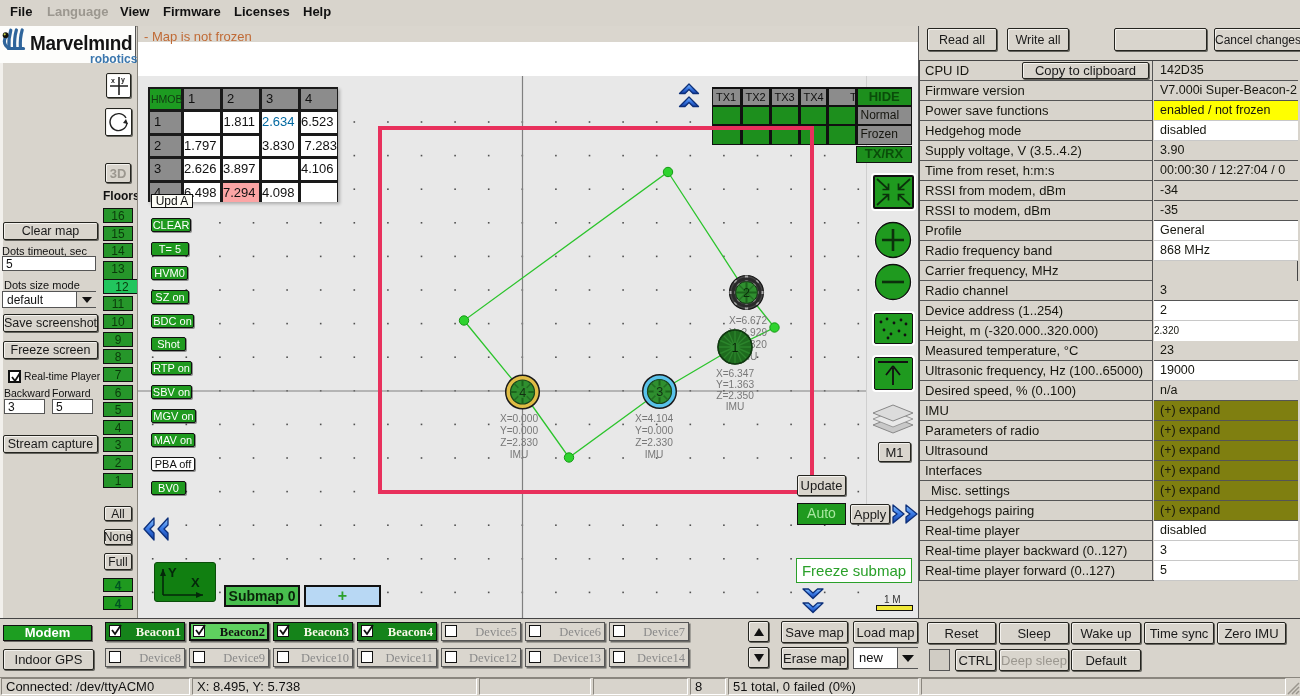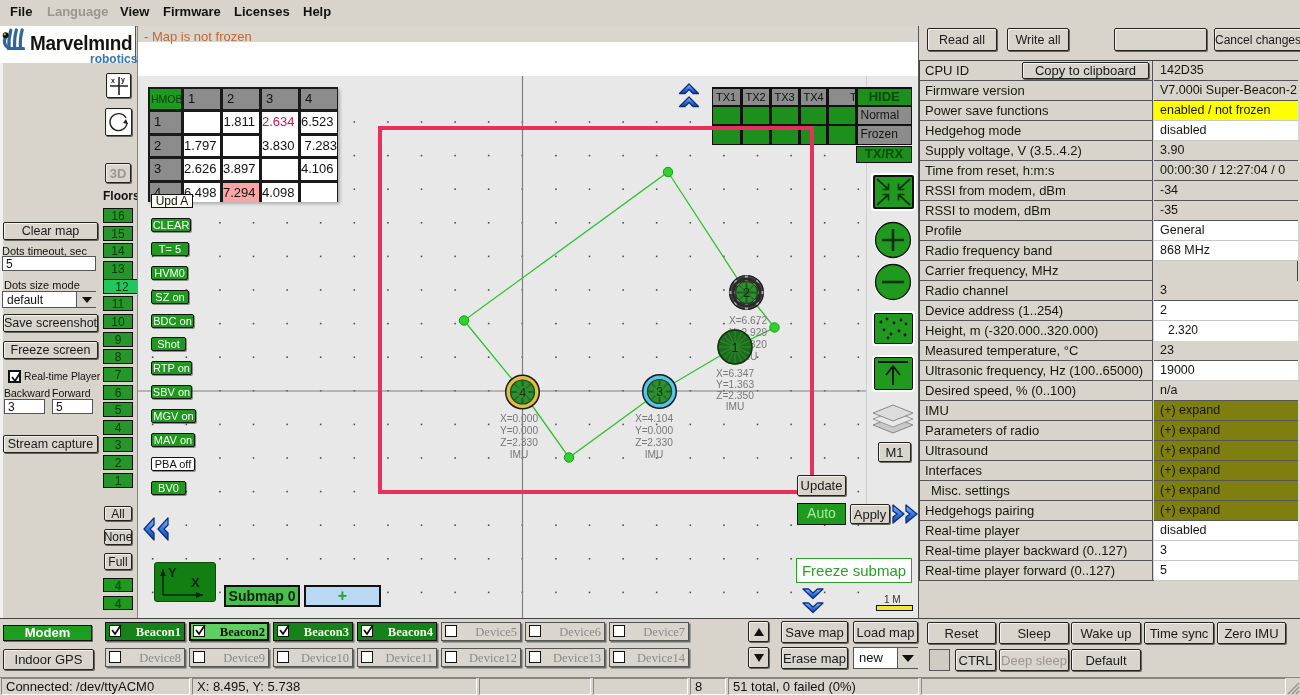--- a/index.html
+++ b/index.html
@@ -526,21 +526,21 @@
 
 <div class="abs" style="left:148px;top:87px;width:190px;height:115px;background:#1a1a1a;z-index:7;box-shadow:2px 2px 3px rgba(0,0,0,.25);"></div>
 <div class="cell" style="left:150px;top:89px;width:31px;height:20px;background:#1d9b21;color:#123a12;font-size:10.5px;text-align:left;padding-left:1px;line-height:20px;z-index:7;">HMOB</div>
 <div class="cell" style="left:184px;top:89px;width:36px;height:20px;background:#8c8c8c;color:#111;font-size:13px;text-align:left;padding-left:4px;line-height:20px;z-index:7;">1</div>
 <div class="cell" style="left:223px;top:89px;width:36px;height:20px;background:#8c8c8c;color:#111;font-size:13px;text-align:left;padding-left:4px;line-height:20px;z-index:7;">2</div>
 <div class="cell" style="left:262px;top:89px;width:36px;height:20px;background:#8c8c8c;color:#111;font-size:13px;text-align:left;padding-left:4px;line-height:20px;z-index:7;">3</div>
 <div class="cell" style="left:301px;top:89px;width:36px;height:20px;background:#8c8c8c;color:#111;font-size:13px;text-align:left;padding-left:4px;line-height:20px;z-index:7;">4</div>
 <div class="cell" style="left:150px;top:112px;width:31px;height:20.5px;background:#8c8c8c;color:#111;font-size:13px;text-align:left;padding-left:4px;line-height:20.5px;z-index:7;">1</div>
 <div class="cell" style="left:184px;top:112px;width:36px;height:20.5px;background:#fff;color:#111;font-size:13px;text-align:right;padding-right:4px;line-height:20.5px;z-index:7;"></div>
 <div class="cell" style="left:223px;top:112px;width:36px;height:20.5px;background:#fff;color:#111;font-size:13px;text-align:right;padding-right:4px;line-height:20.5px;z-index:7;">1.811</div>
-<div class="cell" style="left:262px;top:112px;width:36px;height:37px;background:#fff;color:#be185d;font-size:13px;text-align:right;padding-right:4px;line-height:20.5px;z-index:7;">2.634</div>
+<div class="cell" style="left:262px;top:112px;width:36px;height:37px;background:#fff;color:#0369a1;font-size:13px;text-align:right;padding-right:4px;line-height:20.5px;z-index:7;">2.634</div>
 <div class="cell" style="left:301px;top:112px;width:36px;height:20.5px;background:#fff;color:#111;font-size:13px;text-align:right;padding-right:4px;line-height:20.5px;z-index:7;">6.523</div>
 <div class="cell" style="left:150px;top:135.5px;width:31px;height:20.5px;background:#8c8c8c;color:#111;font-size:13px;text-align:left;padding-left:4px;line-height:20.5px;z-index:7;">2</div>
 <div class="cell" style="left:184px;top:135.5px;width:36px;height:20.5px;background:#fff;color:#111;font-size:13px;text-align:right;padding-right:4px;line-height:20.5px;z-index:7;">1.797</div>
 <div class="cell" style="left:223px;top:135.5px;width:36px;height:20.5px;background:#fff;color:#111;font-size:13px;text-align:right;padding-right:4px;line-height:20.5px;z-index:7;"></div>
 <div class="cell" style="left:262px;top:135.5px;width:36px;height:20.5px;background:#fff;color:#111;font-size:13px;text-align:right;padding-right:4px;line-height:20.5px;z-index:7;">3.830</div>
 <div class="cell" style="left:301px;top:135.5px;width:36px;height:20.5px;background:#fff;color:#111;font-size:13px;text-align:right;padding-right:0;line-height:20.5px;z-index:7;">7.283</div>
 <div class="cell" style="left:150px;top:159px;width:31px;height:20.5px;background:#8c8c8c;color:#111;font-size:13px;text-align:left;padding-left:4px;line-height:20.5px;z-index:7;">3</div>
 <div class="cell" style="left:184px;top:159px;width:36px;height:20.5px;background:#fff;color:#111;font-size:13px;text-align:right;padding-right:4px;line-height:20.5px;z-index:7;">2.626</div>
 <div class="cell" style="left:223px;top:159px;width:36px;height:20.5px;background:#fff;color:#111;font-size:13px;text-align:right;padding-right:4px;line-height:20.5px;z-index:7;">3.897</div>
 <div class="cell" style="left:262px;top:159px;width:36px;height:20.5px;background:#fff;color:#111;font-size:13px;text-align:right;padding-right:4px;line-height:20.5px;z-index:7;"></div>
@@ -696,21 +696,21 @@
 <div class="cell" style="left:1154px;top:220.5px;width:144px;height:20px;background:#fff;border-bottom:1px solid #c8c8c8;color:#16160f;font-size:12.5px;line-height:19px;padding-left:6px;white-space:nowrap;overflow:hidden;">General</div>
 <div class="cell" style="left:920px;top:240.5px;width:233px;height:20px;background:#d8d4cc;border-bottom:1px solid #555;border-right:1px solid #555;color:#16160f;font-size:13px;line-height:19px;padding-left:5px;white-space:nowrap;overflow:hidden;">Radio frequency band</div>
 <div class="cell" style="left:1154px;top:240.5px;width:144px;height:20px;background:#fff;border-bottom:1px solid #c8c8c8;color:#16160f;font-size:12.5px;line-height:19px;padding-left:6px;white-space:nowrap;overflow:hidden;">868 MHz</div>
 <div class="cell" style="left:920px;top:260.5px;width:233px;height:20px;background:#d8d4cc;border-bottom:1px solid #555;border-right:1px solid #555;color:#16160f;font-size:13px;line-height:19px;padding-left:5px;white-space:nowrap;overflow:hidden;">Carrier frequency, MHz</div>
 <div class="cell" style="left:1154px;top:260.5px;width:144px;height:20px;background:#d8d4cc;border-bottom:6px solid #4c1d95;color:#16160f;font-size:12.5px;line-height:19px;padding-left:6px;white-space:nowrap;overflow:hidden;margin-top:44px;">869.522</div>
 <div class="cell" style="left:920px;top:280.5px;width:233px;height:20px;background:#d8d4cc;border-bottom:1px solid #555;border-right:1px solid #555;color:#16160f;font-size:13px;line-height:19px;padding-left:5px;white-space:nowrap;overflow:hidden;">Radio channel</div>
 <div class="cell" style="left:1154px;top:280.5px;width:144px;height:20px;background:#d8d4cc;border-bottom:1px solid #555;color:#16160f;font-size:12.5px;line-height:19px;padding-left:6px;white-space:nowrap;overflow:hidden;">3</div>
 <div class="cell" style="left:920px;top:300.5px;width:233px;height:20px;background:#d8d4cc;border-bottom:1px solid #555;border-right:1px solid #555;color:#16160f;font-size:13px;line-height:19px;padding-left:5px;white-space:nowrap;overflow:hidden;">Device address (1..254)</div>
 <div class="cell" style="left:1154px;top:300.5px;width:144px;height:20px;background:#fff;border-bottom:1px solid #c8c8c8;color:#16160f;font-size:12.5px;line-height:19px;padding-left:6px;white-space:nowrap;overflow:hidden;">2</div>
 <div class="cell" style="left:920px;top:320.5px;width:233px;height:20px;background:#d8d4cc;border-bottom:1px solid #555;border-right:1px solid #555;color:#16160f;font-size:13px;line-height:19px;padding-left:5px;white-space:nowrap;overflow:hidden;">Height, m (-320.000..320.000)</div>
-<div class="cell" style="left:1154px;top:320.5px;width:144px;height:28px;background:#fff;border-bottom:1px solid #c8c8c8;color:#16160f;font-size:12px;line-height:19px;padding-left:14px;white-space:nowrap;overflow:hidden;">2.320</div>
+<div class="cell" style="left:1154px;top:320.5px;width:144px;height:28px;background:#fff;border-bottom:1px solid #c8c8c8;color:#16160f;font-size:10px;line-height:19px;padding-left:0;white-space:nowrap;overflow:hidden;">2.320</div>
 <div class="cell" style="left:920px;top:340.5px;width:233px;height:20px;background:#d8d4cc;border-bottom:1px solid #555;border-right:1px solid #555;color:#16160f;font-size:13px;line-height:19px;padding-left:5px;white-space:nowrap;overflow:hidden;">Measured temperature, °C</div>
 <div class="cell" style="left:1154px;top:340.5px;width:144px;height:20px;background:#d8d4cc;border-bottom:1px solid #555;color:#16160f;font-size:12.5px;line-height:19px;padding-left:6px;white-space:nowrap;overflow:hidden;">23</div>
 <div class="cell" style="left:920px;top:360.5px;width:233px;height:20px;background:#d8d4cc;border-bottom:1px solid #555;border-right:1px solid #555;color:#16160f;font-size:13px;line-height:19px;padding-left:5px;white-space:nowrap;overflow:hidden;">Ultrasonic frequency, Hz (100..65000)</div>
 <div class="cell" style="left:1154px;top:360.5px;width:144px;height:20px;background:#fff;border-bottom:1px solid #c8c8c8;color:#16160f;font-size:12.5px;line-height:19px;padding-left:6px;white-space:nowrap;overflow:hidden;">19000</div>
 <div class="cell" style="left:920px;top:380.5px;width:233px;height:20px;background:#d8d4cc;border-bottom:1px solid #555;border-right:1px solid #555;color:#16160f;font-size:13px;line-height:19px;padding-left:5px;white-space:nowrap;overflow:hidden;">Desired speed, % (0..100)</div>
 <div class="cell" style="left:1154px;top:380.5px;width:144px;height:20px;background:#d8d4cc;border-bottom:1px solid #555;color:#16160f;font-size:12.5px;line-height:19px;padding-left:6px;white-space:nowrap;overflow:hidden;">n/a</div>
 <div class="cell" style="left:920px;top:400.5px;width:233px;height:20px;background:#d8d4cc;border-bottom:1px solid #555;border-right:1px solid #555;color:#16160f;font-size:13px;line-height:19px;padding-left:5px;white-space:nowrap;overflow:hidden;">IMU</div>
 <div class="cell" style="left:1154px;top:400.5px;width:144px;height:20px;background:#7f7f10;border-bottom:1px solid #555;color:#16160f;font-size:12.5px;line-height:19px;padding-left:6px;white-space:nowrap;overflow:hidden;">(+) expand</div>
 <div class="cell" style="left:920px;top:420.5px;width:233px;height:20px;background:#d8d4cc;border-bottom:1px solid #555;border-right:1px solid #555;color:#16160f;font-size:13px;line-height:19px;padding-left:5px;white-space:nowrap;overflow:hidden;">Parameters of radio</div>
 <div class="cell" style="left:1154px;top:420.5px;width:144px;height:20px;background:#7f7f10;border-bottom:1px solid #555;color:#16160f;font-size:12.5px;line-height:19px;padding-left:6px;white-space:nowrap;overflow:hidden;">(+) expand</div>

